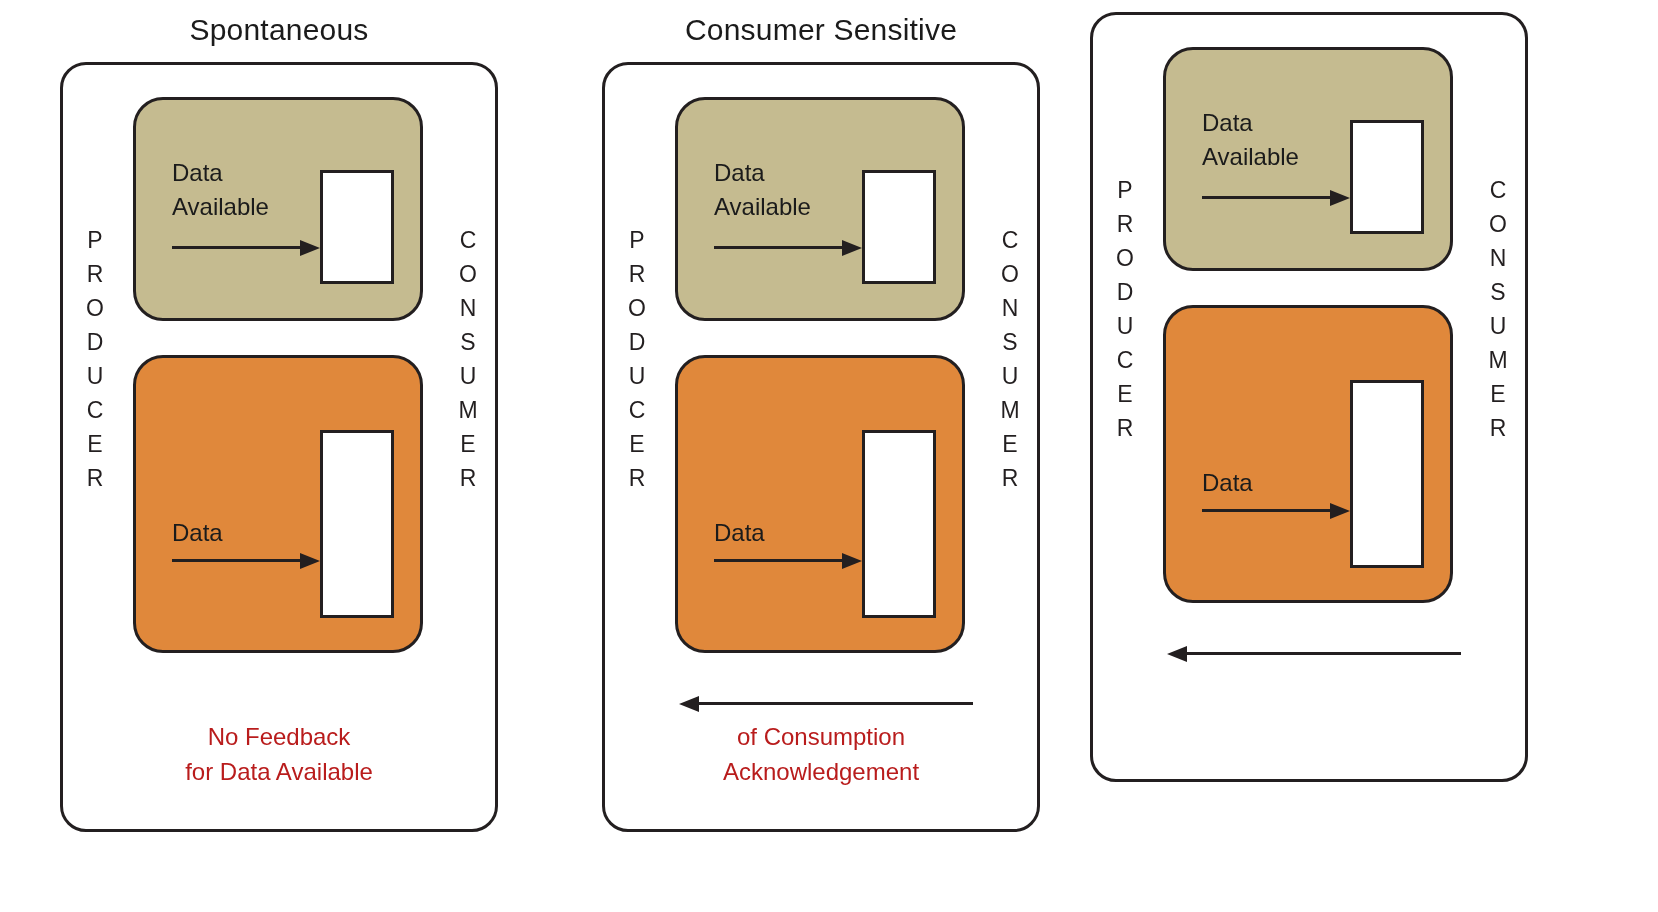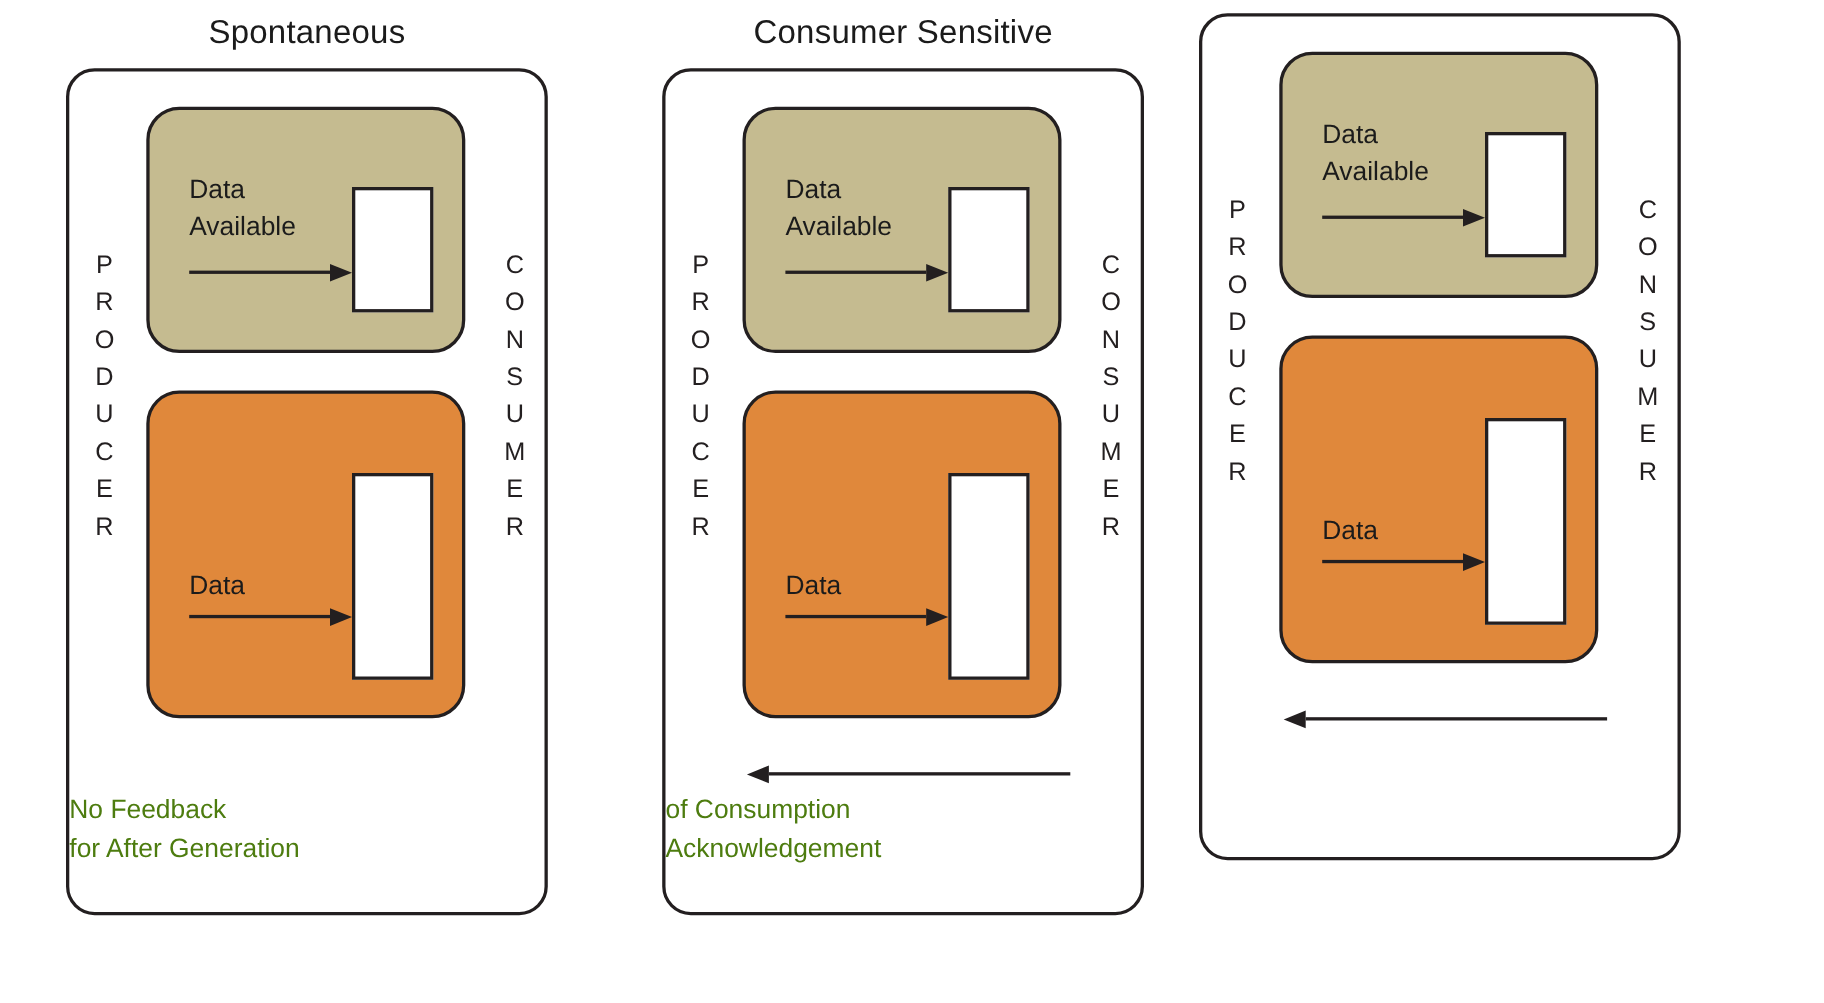--- a/index.html
+++ b/index.html
@@ -67,22 +67,22 @@
     position:absolute;height:3px;background:var(--outline);
     left:94px;top:637px;width:274px;
   }
   .arrow-left::before{
     content:"";position:absolute;left:0;top:50%;
     transform:translate(-100%,-50%);
     border-right:20px solid var(--outline);
     border-top:8px solid transparent;border-bottom:8px solid transparent;
   }
   .caption{
-    position:absolute;left:0;right:0;top:654px;
-    font-size:24px;line-height:35px;color:#4d7c0f;
+    position:absolute;left:0;right:0;top:654px;text-align:center;
+    font-size:24px;line-height:35px;color:#b91c1c;
   }
 </style>
 </head>
 <body>
 
 <div class="diagram">
 
   <div class="col c0">
     <div class="title">Spontaneous</div>
     <div class="panel">
@@ -96,21 +96,21 @@
         <div class="arrow-right"></div>
         <div class="port"></div>
       </div>
       <div class="box orange">
         <div class="box-label">Data</div>
         <div class="arrow-right"></div>
         <div class="port"></div>
       </div>
       <div class="caption">
         <div>No Feedback</div>
-        <div>for After Generation</div>
+        <div>for Data Available</div>
       </div>
     </div>
   </div>
 
   <div class="col c1">
     <div class="title">Consumer Sensitive</div>
     <div class="panel">
       <div class="side left">PRODUCER</div>
       <div class="side right">CONSUMER</div>
       <div class="box tan">

